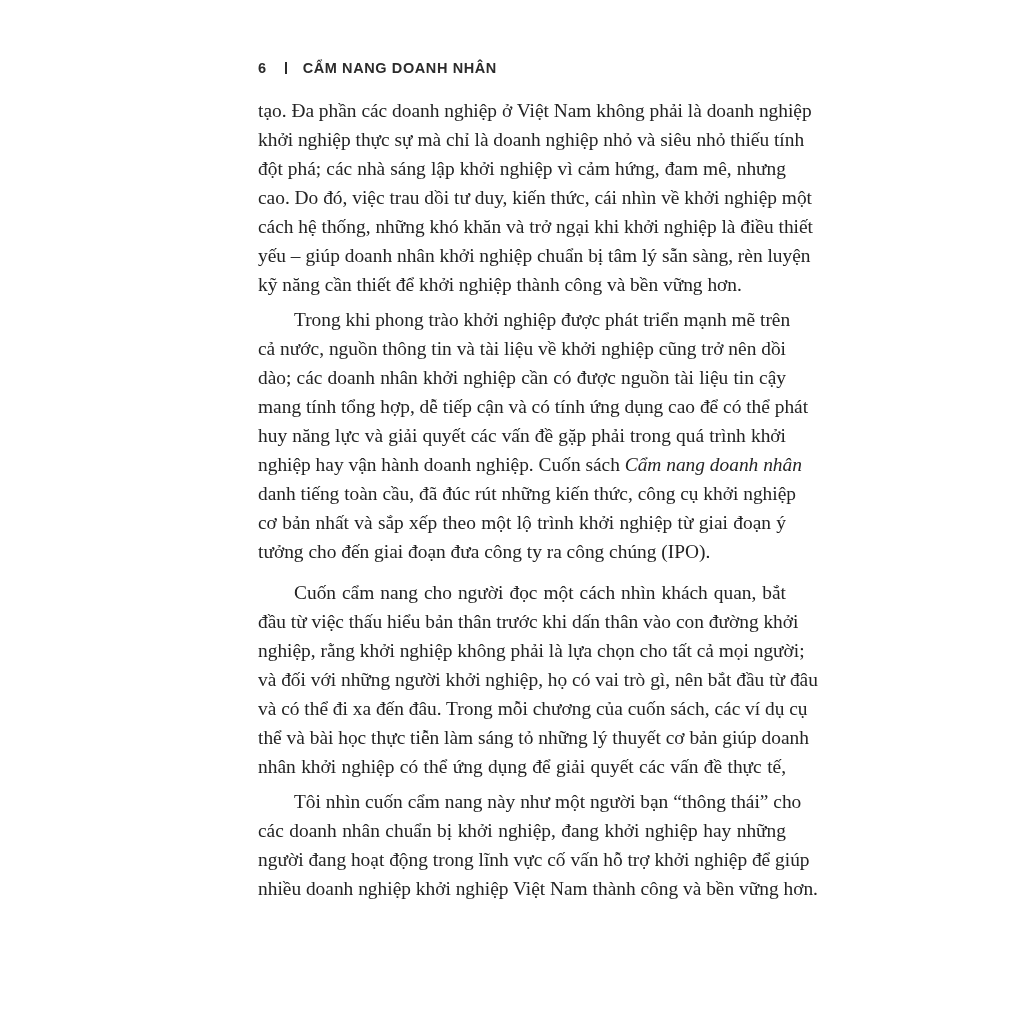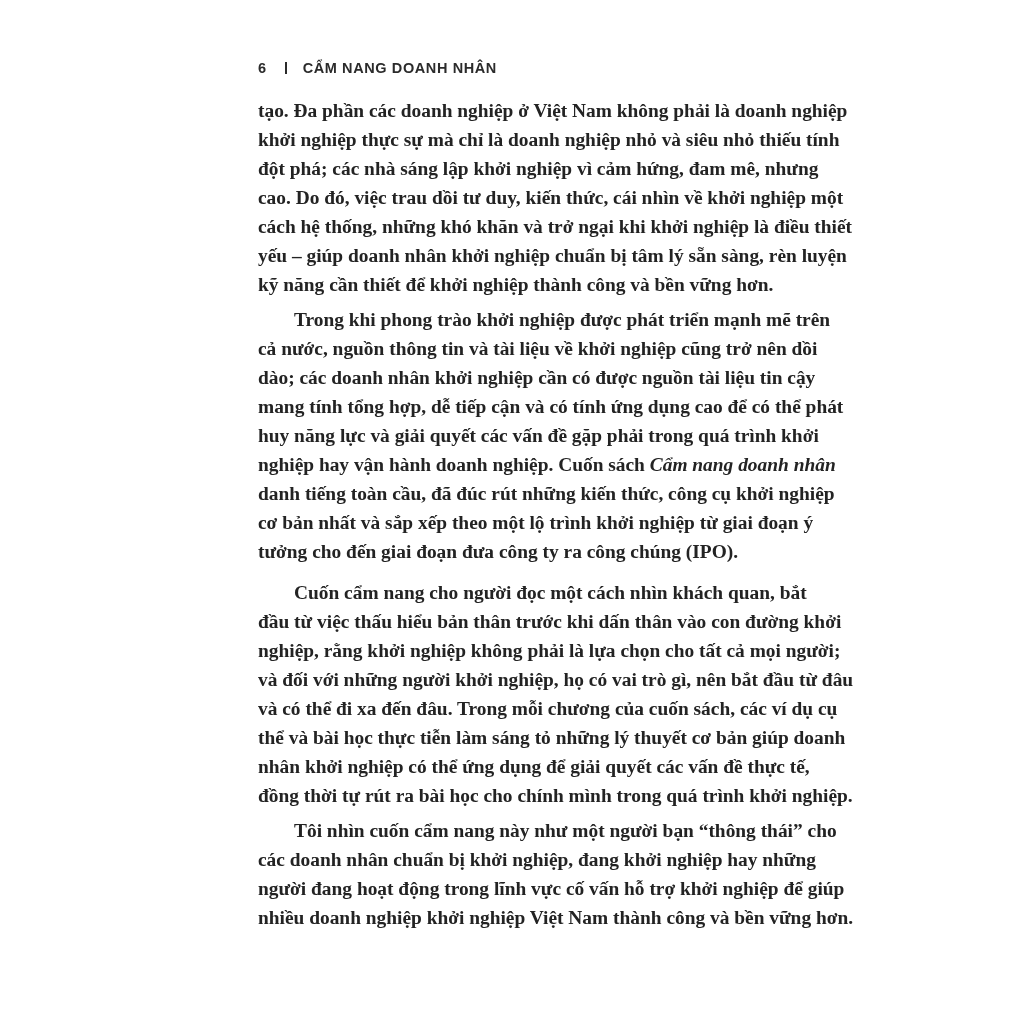--- a/index.html
+++ b/index.html
@@ -52,21 +52,20 @@
       text-align: justify;
       text-align-last: left;
       hyphens: none;
     }
     .line {
       display: block;
       text-align: justify;
       text-align-last: justify;
       white-space: nowrap;
       height: 29px;
-      font-weight: bold;
     }
     .line.last {
       text-align-last: left;
     }
     .line.indent-line {
       padding-left: 36px;
     }
     .ital { font-style: italic; }
   </style>
 </head>
@@ -105,21 +104,20 @@
     </div>
 
     <div style="margin-bottom:6px;">
       <span class="line indent-line">Cuốn cẩm nang cho người đọc một cách nhìn khách quan, bắt</span>
       <span class="line">đầu từ việc thấu hiểu bản thân trước khi dấn thân vào con đường khởi</span>
       <span class="line">nghiệp, rằng khởi nghiệp không phải là lựa chọn cho tất cả mọi người;</span>
       <span class="line">và đối với những người khởi nghiệp, họ có vai trò gì, nên bắt đầu từ đâu</span>
       <span class="line">và có thể đi xa đến đâu. Trong mỗi chương của cuốn sách, các ví dụ cụ</span>
       <span class="line">thể và bài học thực tiễn làm sáng tỏ những lý thuyết cơ bản giúp doanh</span>
       <span class="line">nhân khởi nghiệp có thể ứng dụng để giải quyết các vấn đề thực tế,</span>
-      <span class="line last">đồng thời tự rút ra bài học cho chính mình trong quá trình khởi nghiệp.</span>
     </div>
 
     <div>
       <span class="line indent-line">Tôi nhìn cuốn cẩm nang này như một người bạn “thông thái” cho</span>
       <span class="line">các doanh nhân chuẩn bị khởi nghiệp, đang khởi nghiệp hay những</span>
       <span class="line">người đang hoạt động trong lĩnh vực cố vấn hỗ trợ khởi nghiệp để giúp</span>
       <span class="line">nhiều doanh nghiệp khởi nghiệp Việt Nam thành công và bền vững hơn.</span>
     </div>
 
   </div>

